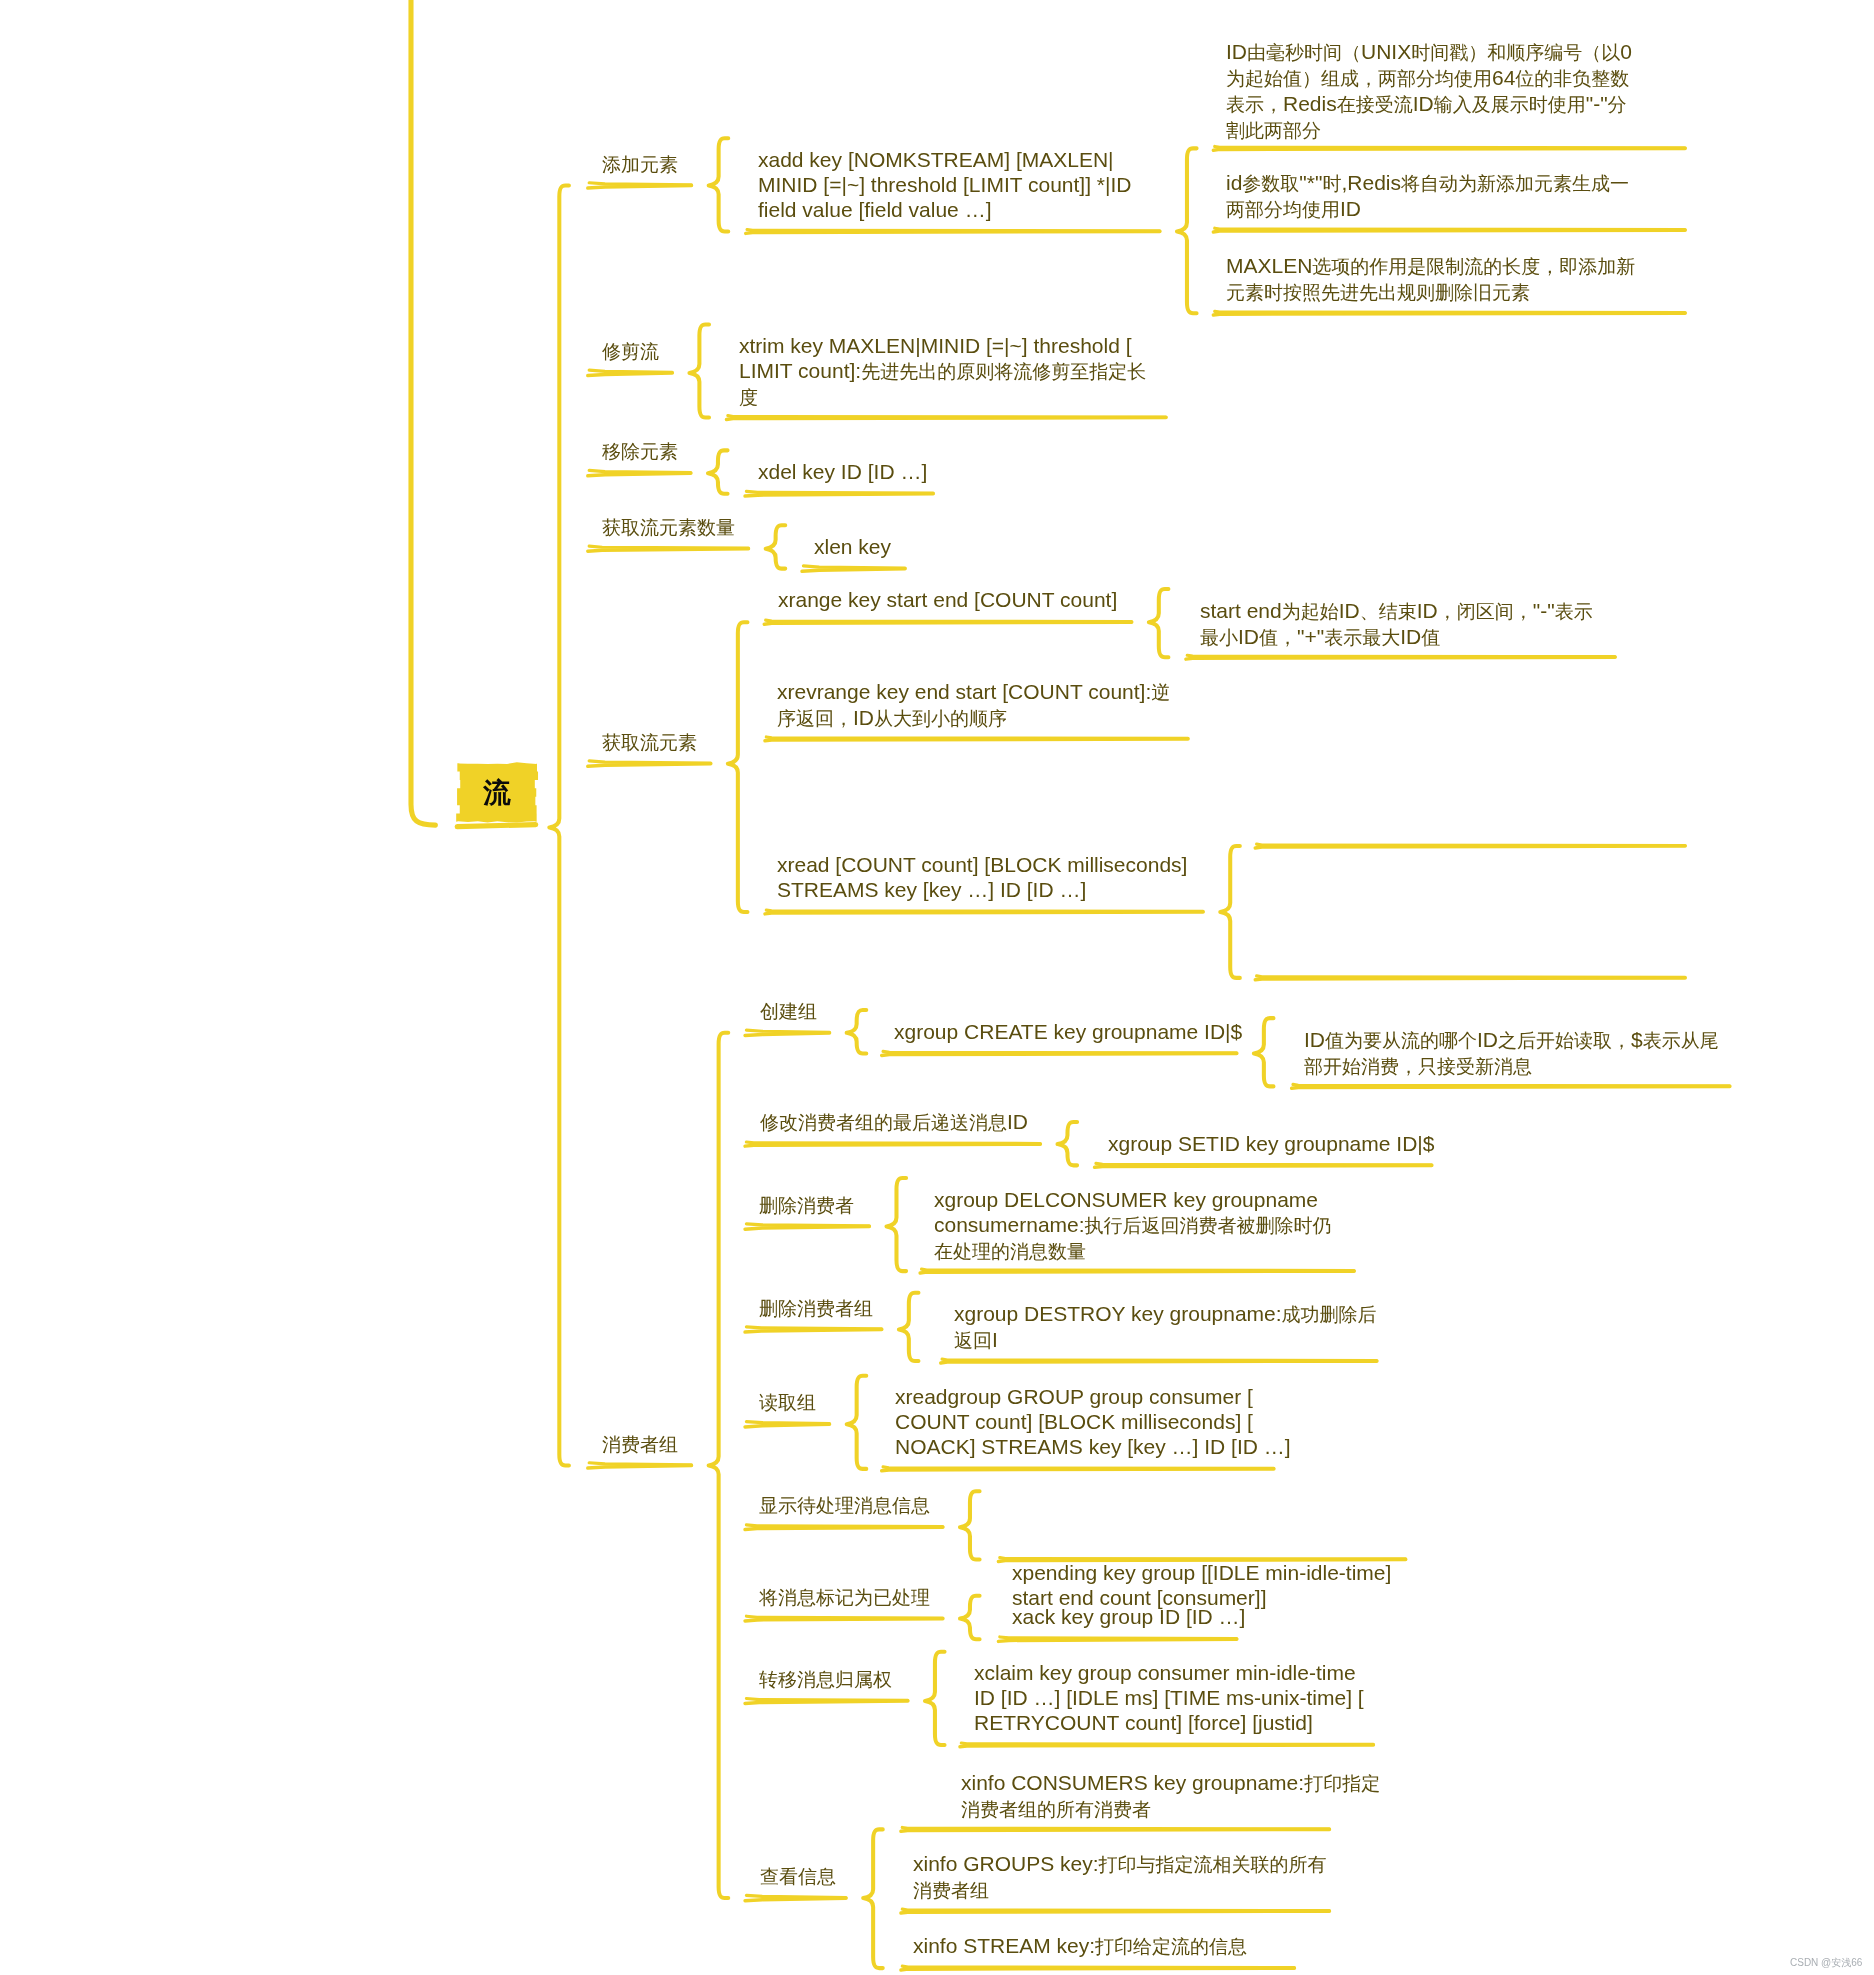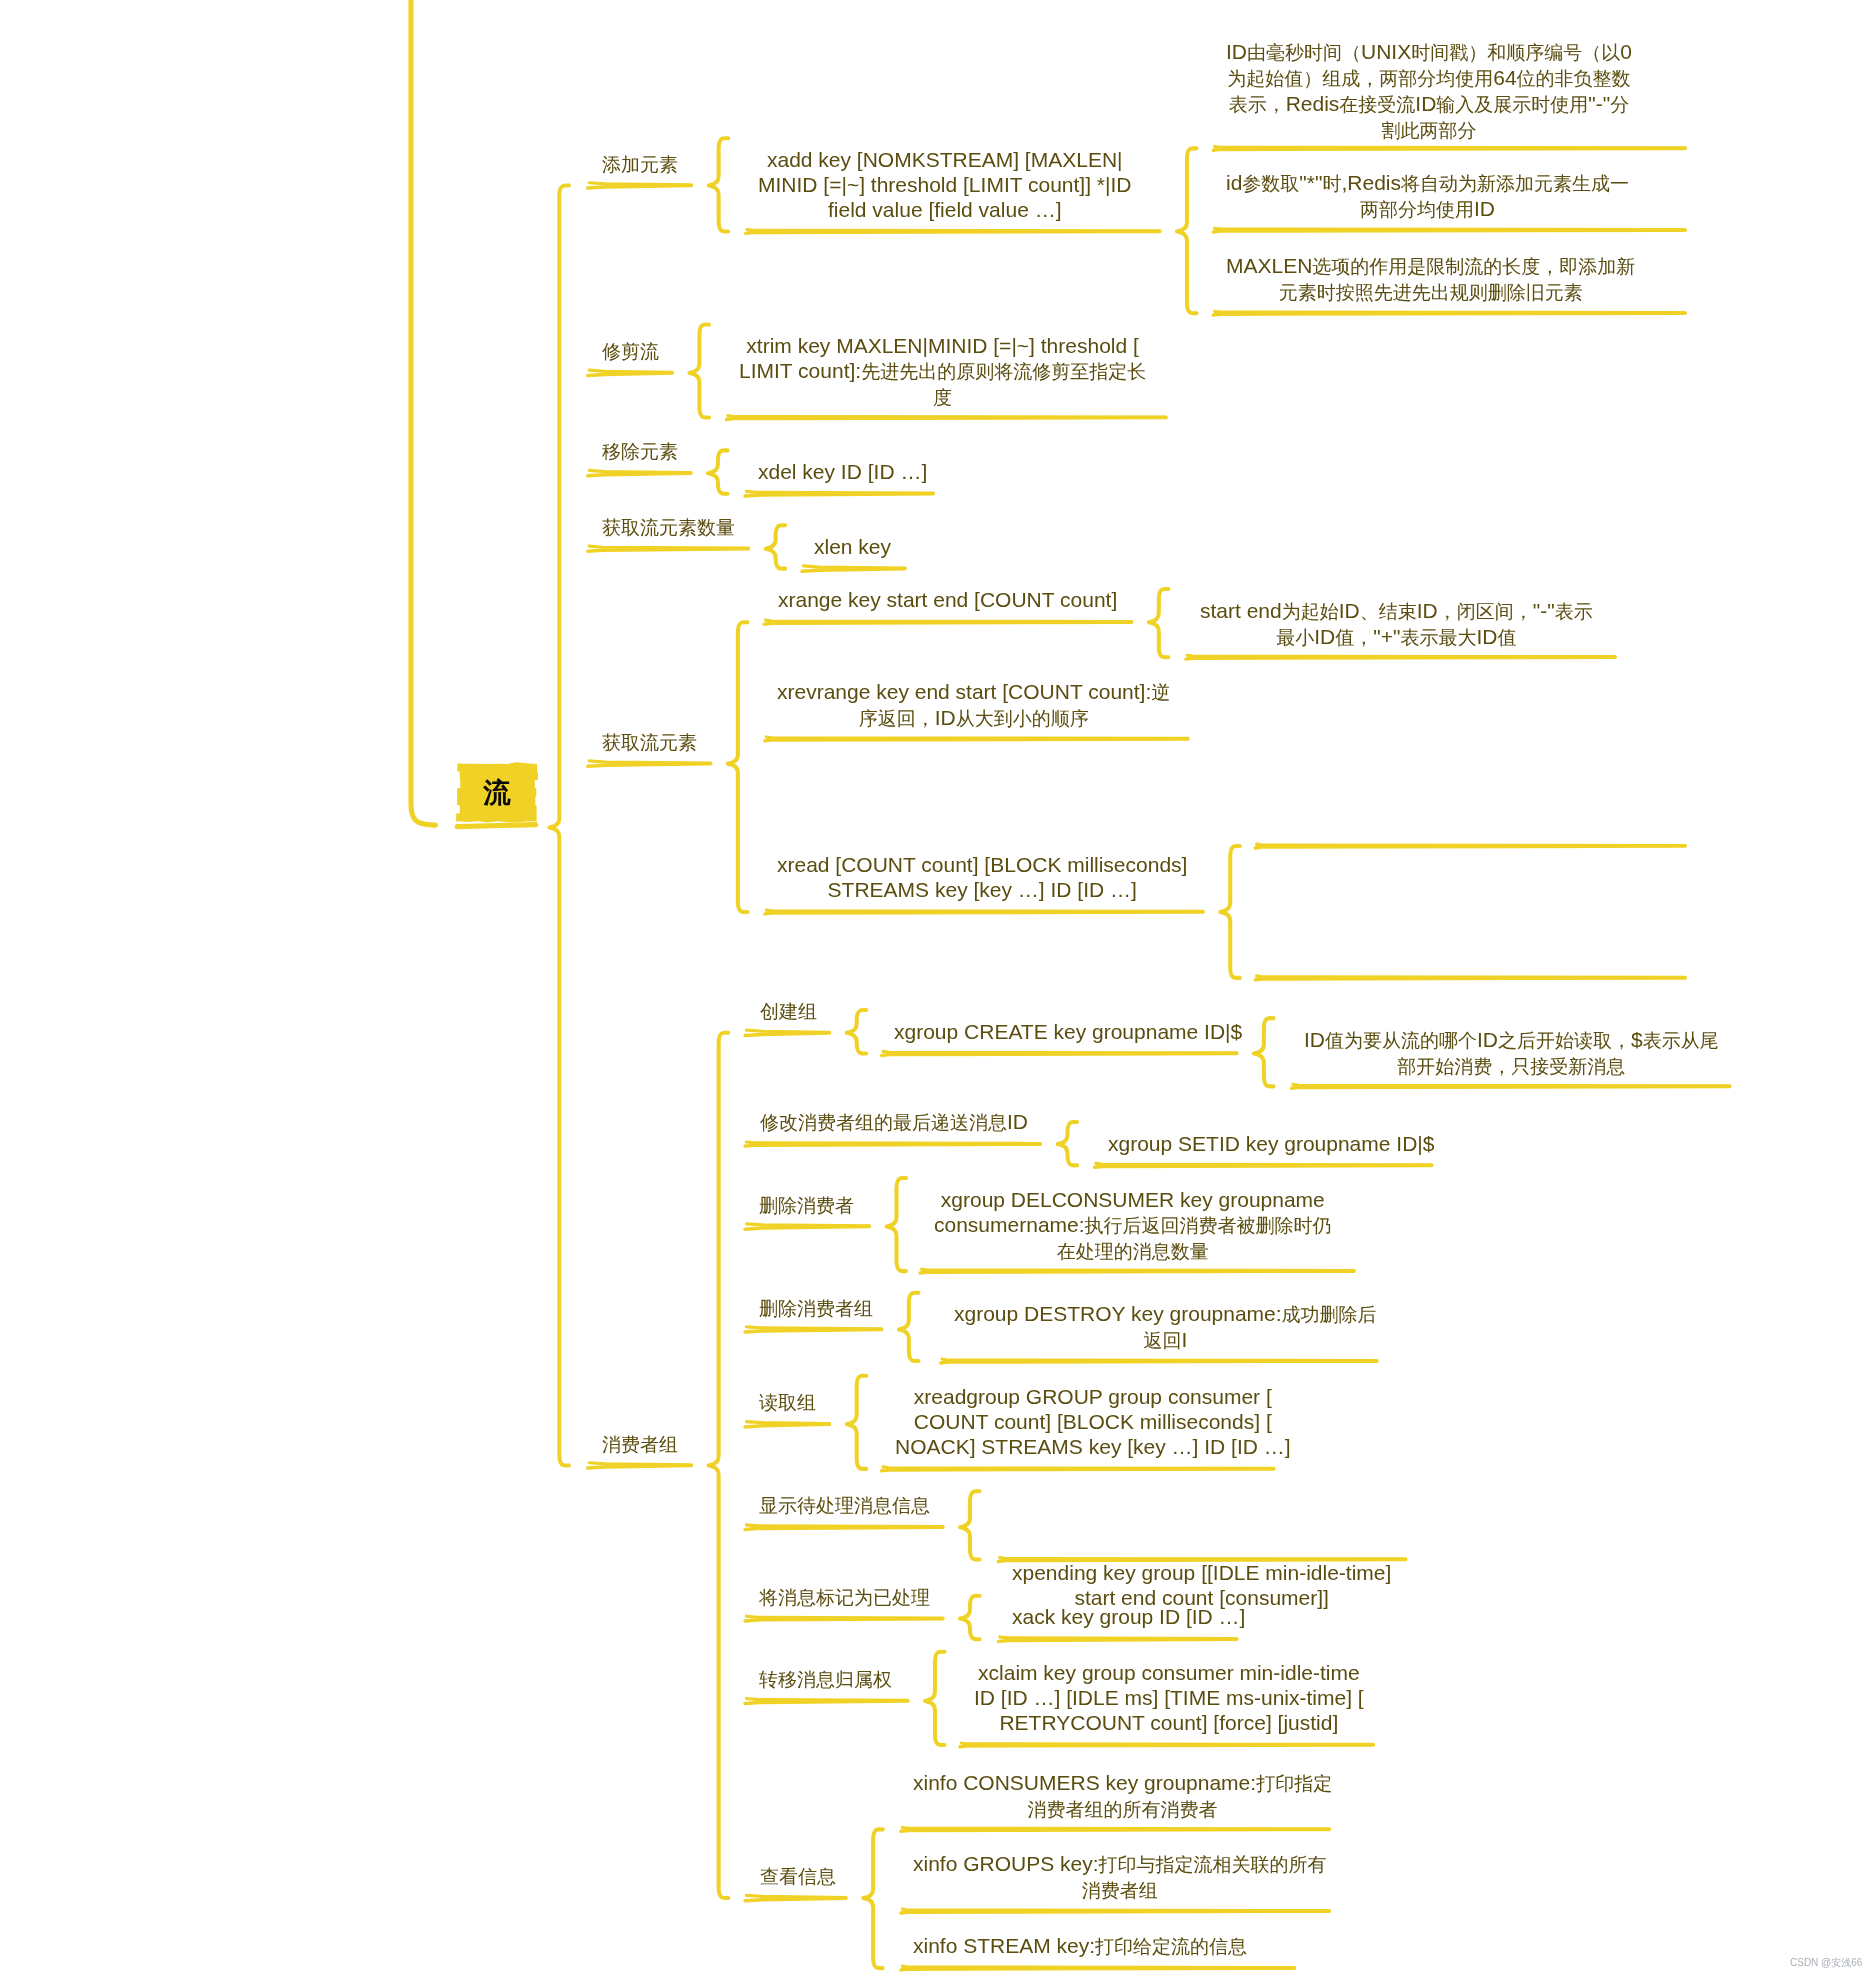--- a/index.html
+++ b/index.html
@@ -2,21 +2,21 @@
 <html style="font-size:11px"><head>
 <meta charset="utf-8">
 <title>Redis Stream mindmap</title>
 <style>
   html,body{margin:0;padding:0;background:#fff;}
   body{width:1874px;height:1975px;position:relative;overflow:hidden;
        font-family:"Liberation Sans",sans-serif;}
   #stage{position:absolute;inset:0;width:1874px;height:1975px;}
   svg#links{position:absolute;left:0;top:0;width:1874px;height:1975px;}
   svg#links path{fill:none;stroke:#f0d227;}
-  .tb{position:absolute;color:#5a4d0f;white-space:pre;font-size:21px;line-height:25px;text-align:center;}
+  .tb{position:absolute;color:#5a4d0f;white-space:pre;font-size:21px;line-height:25px;}
   .tb .cjk{font-size:19px;line-height:inherit;}
   #rootbox{position:absolute;left:450px;top:754px;width:96px;height:85px;}
   #roottext{position:absolute;left:449px;top:779px;width:96px;text-align:center;
             color:#0b0b0b;font-weight:700;font-size:27.5px;line-height:27.5px;letter-spacing:0;}
   #watermark{position:absolute;left:1790px;top:1957px;color:#a9aeb3;font-size:10px;line-height:12.4px;white-space:pre;}
 </style>
 </head>
 <body>
 
 <div id="stage">
@@ -239,19 +239,19 @@
 <div class="tb" style="left:954px;top:1301px">xgroup DESTROY key groupname:<span class="cjk">成功删除后</span><br><span class="cjk">返回</span>I</div>
 <div class="tb cn" style="left:759px;top:1389px"><span class="cjk">读取组</span></div>
 <div class="tb" style="left:895px;top:1384px">xreadgroup GROUP group consumer [<br>COUNT count] [BLOCK milliseconds] [<br>NOACK] STREAMS key [key …] ID [ID …]</div>
 <div class="tb cn" style="left:759px;top:1492px"><span class="cjk">显示待处理消息信息</span></div>
 <div class="tb" style="left:1012px;top:1560px">xpending key group [[IDLE min-idle-time]<br>start end count [consumer]]</div>
 <div class="tb cn" style="left:759px;top:1584px"><span class="cjk">将消息标记为已处理</span></div>
 <div class="tb" style="left:1012px;top:1604px">xack key group ID [ID …]</div>
 <div class="tb cn" style="left:759px;top:1666px"><span class="cjk">转移消息归属权</span></div>
 <div class="tb" style="left:974px;top:1660px">xclaim key group consumer min-idle-time<br>ID [ID …] [IDLE ms] [TIME ms-unix-time] [<br>RETRYCOUNT count] [force] [justid]</div>
 <div class="tb cn" style="left:760px;top:1863px"><span class="cjk">查看信息</span></div>
-<div class="tb" style="left:913px;top:1770px">xinfo CONSUMERS key groupname:<span class="cjk">打印指定</span><br><span class="cjk">消费者组的所有消费者</span></div>
+<div class="tb" style="left:961px;top:1770px">xinfo CONSUMERS key groupname:<span class="cjk">打印指定</span><br><span class="cjk">消费者组的所有消费者</span></div>
 <div class="tb" style="left:913px;top:1851px">xinfo GROUPS key:<span class="cjk">打印与指定流相关联的所有</span><br><span class="cjk">消费者组</span></div>
 <div class="tb" style="left:913px;top:1933px">xinfo STREAM key:<span class="cjk">打印给定流的信息</span></div>
 
   <div id="watermark">CSDN @安浅66</div>
 </div>
 
 
 </body></html>

